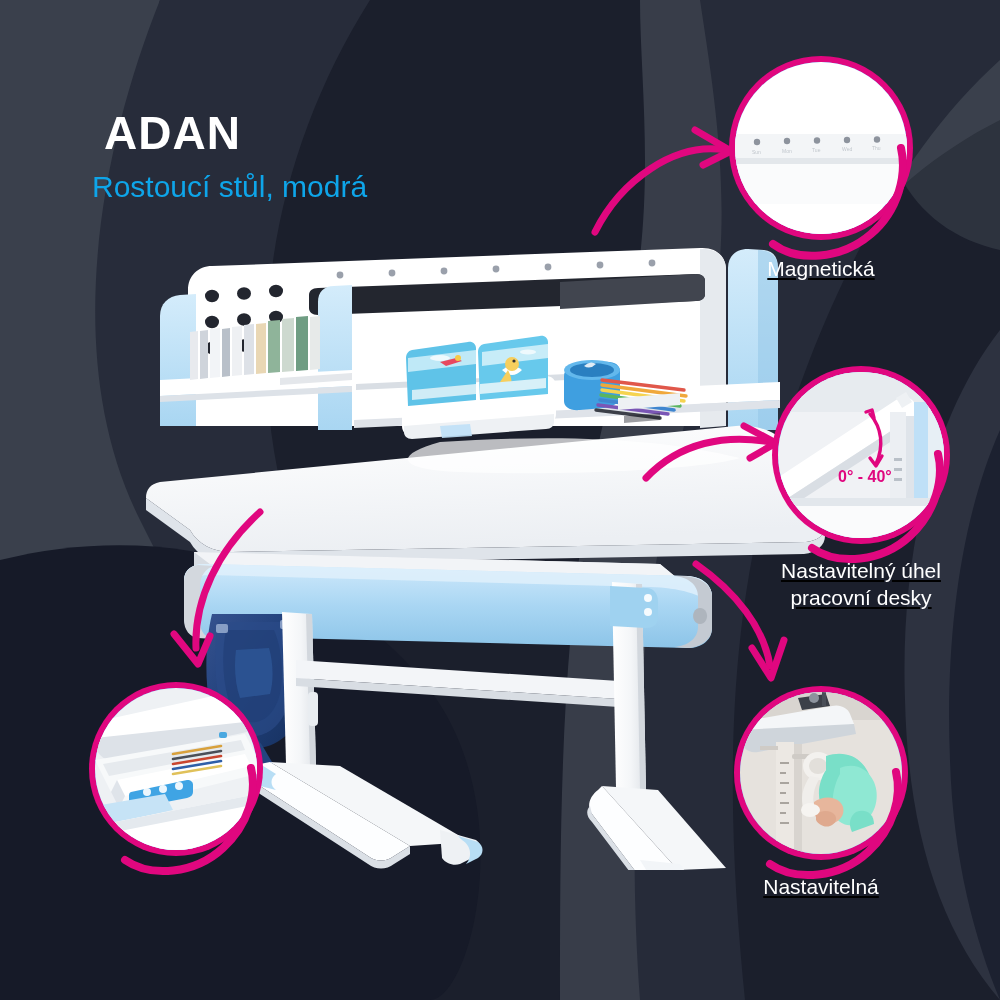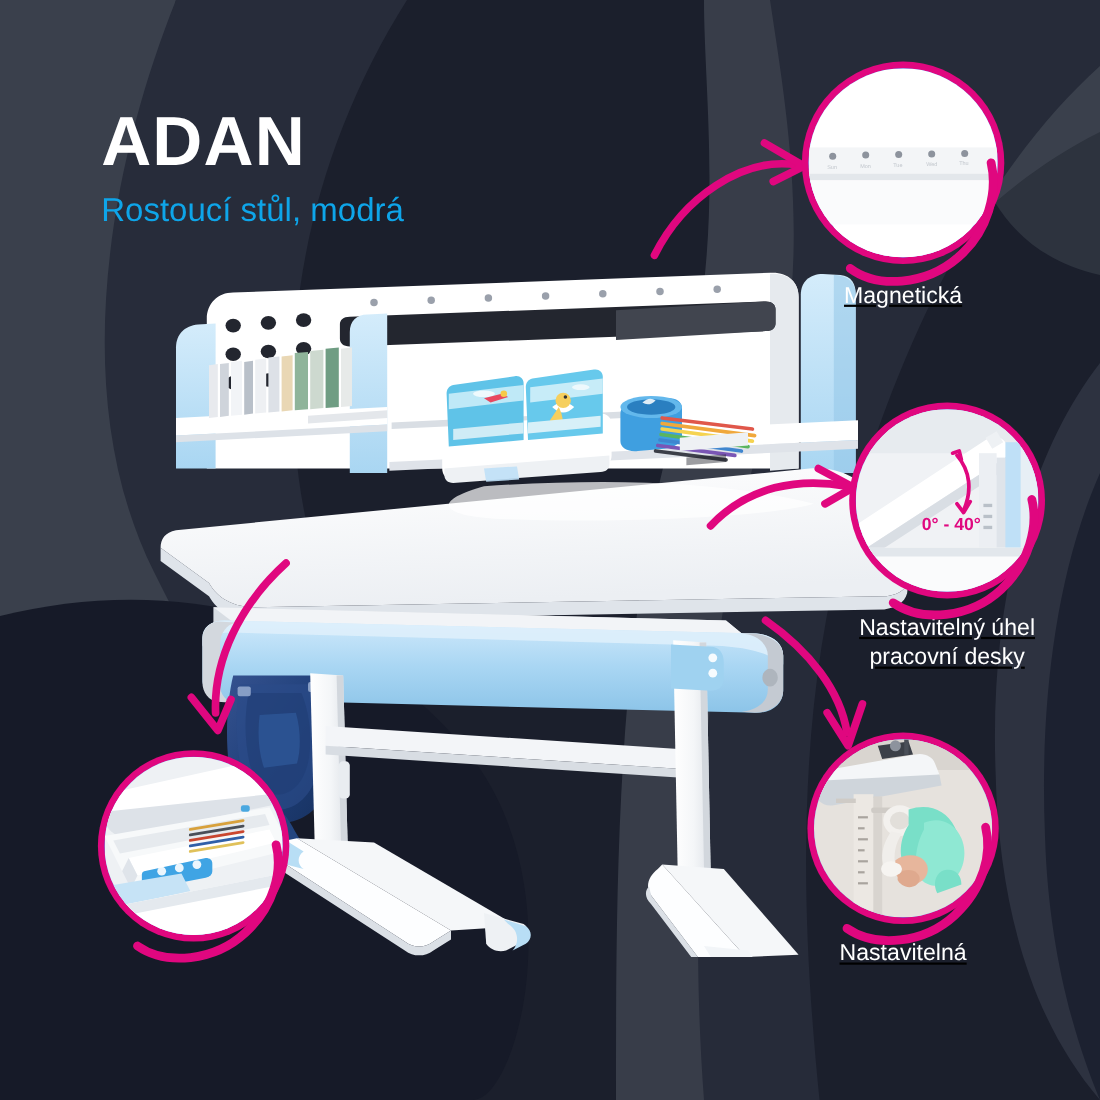--- a/index.html
+++ b/index.html
@@ -5,21 +5,21 @@
   html,body{margin:0;padding:0;background:#11131f;}
   body{width:1000px;height:1000px;overflow:hidden;font-family:"Liberation Sans",sans-serif;}
 
   #stage{position:relative;width:1000px;height:1000px;overflow:hidden;background:#1b1f2c;}
 
   
   .bg-layer{position:absolute;inset:0;width:100%;height:100%;}
 
   
   .title-block{position:absolute;left:92px;top:98px;z-index:40;}
-  .title{font-size:63px;font-weight:bold;color:#ffffff;letter-spacing:1px;line-height:1;margin:0;}
+  .title{font-size:46px;font-weight:bold;color:#ffffff;letter-spacing:1px;line-height:1;margin:12px;}
   .subtitle{font-size:30px;color:#0ea5e9;margin:14px 0 0 0;line-height:1.1;font-weight:400;}
 
   
   .callout{position:absolute;z-index:45;text-decoration:underline;}
   .bubble{position:relative;border-radius:50%;overflow:hidden;background:#3b82f6;
           box-shadow:0 0 0 6px #e0077f;}
   .bubble-photo{position:absolute;inset:0;width:100%;height:100%;}
   .arc{position:absolute;pointer-events:none;}
   .callout-label{margin-top:16px;text-align:center;color:#ffffff;font-size:21px;line-height:1.28;font-weight:400;}
 
@@ -28,21 +28,21 @@
   .c-tr .callout-label{width:200px;margin-left:-14px;margin-top:22px;}
 
   .c-mr{left:778px;top:372px;}
   .c-mr .bubble{width:166px;height:166px;}
   .c-mr .callout-label{width:250px;margin-left:-42px;margin-top:20px;}
 
   .c-bl{left:95px;top:688px;}
   .c-bl .bubble{width:162px;height:162px;}
   .c-bl .callout-label{width:250px;margin-left:-44px;margin-top:20px;}
 
-  .c-br{left:740px;top:672px;}
+  .c-br{left:740px;top:692px;}
   .c-br .bubble{width:162px;height:162px;}
   .c-br .callout-label{width:230px;margin-left:-34px;margin-top:20px;}
 
   
   .arrow-svg{position:absolute;z-index:42;overflow:visible;}
 
   
   #product{position:absolute;left:140px;top:230px;width:730px;height:640px;z-index:30;}
 </style>
 </head>

